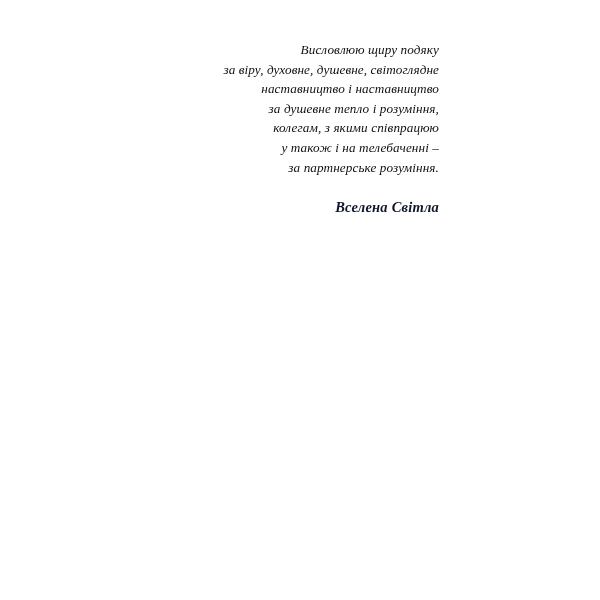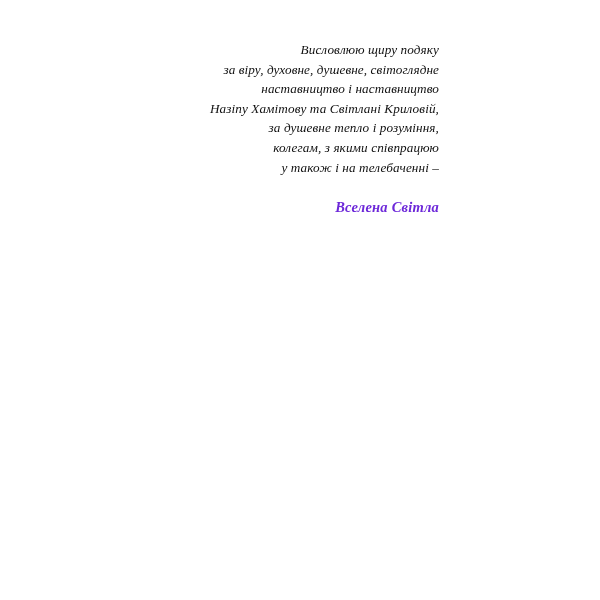--- a/index.html
+++ b/index.html
@@ -36,38 +36,38 @@
   }
   .dedication-body .line {
     display: block;
     white-space: nowrap;
   }
   .signature {
     margin-top: 22px;
     font-weight: bold;
     font-style: italic;
     font-size: 14.5px;
-    color: #6d28d9;
+    color: #0f172a;
     letter-spacing: 0.2px;
   }
 </style>
 </head>
 <body>
 
 <div class="page">
 
   <div class="dedication">
 
     <div class="dedication-body">
       <span class="line">Висловлюю щиру подяку</span>
       <span class="line">за віру, духовне, душевне, світоглядне</span>
       <span class="line">наставництво і наставництво</span>
-      <span class="line">Назіпу Хамітову та Світлані Криловій,</span>
       <span class="line">за душевне тепло і розуміння,</span>
       <span class="line">колегам, з якими співпрацюю</span>
       <span class="line">у також і на телебаченні –</span>
+      <span class="line">за партнерське розуміння.</span>
     </div>
 
     <div class="signature">Вселена Світла</div>
 
   </div>
 
 </div>
 
 </body></html>

